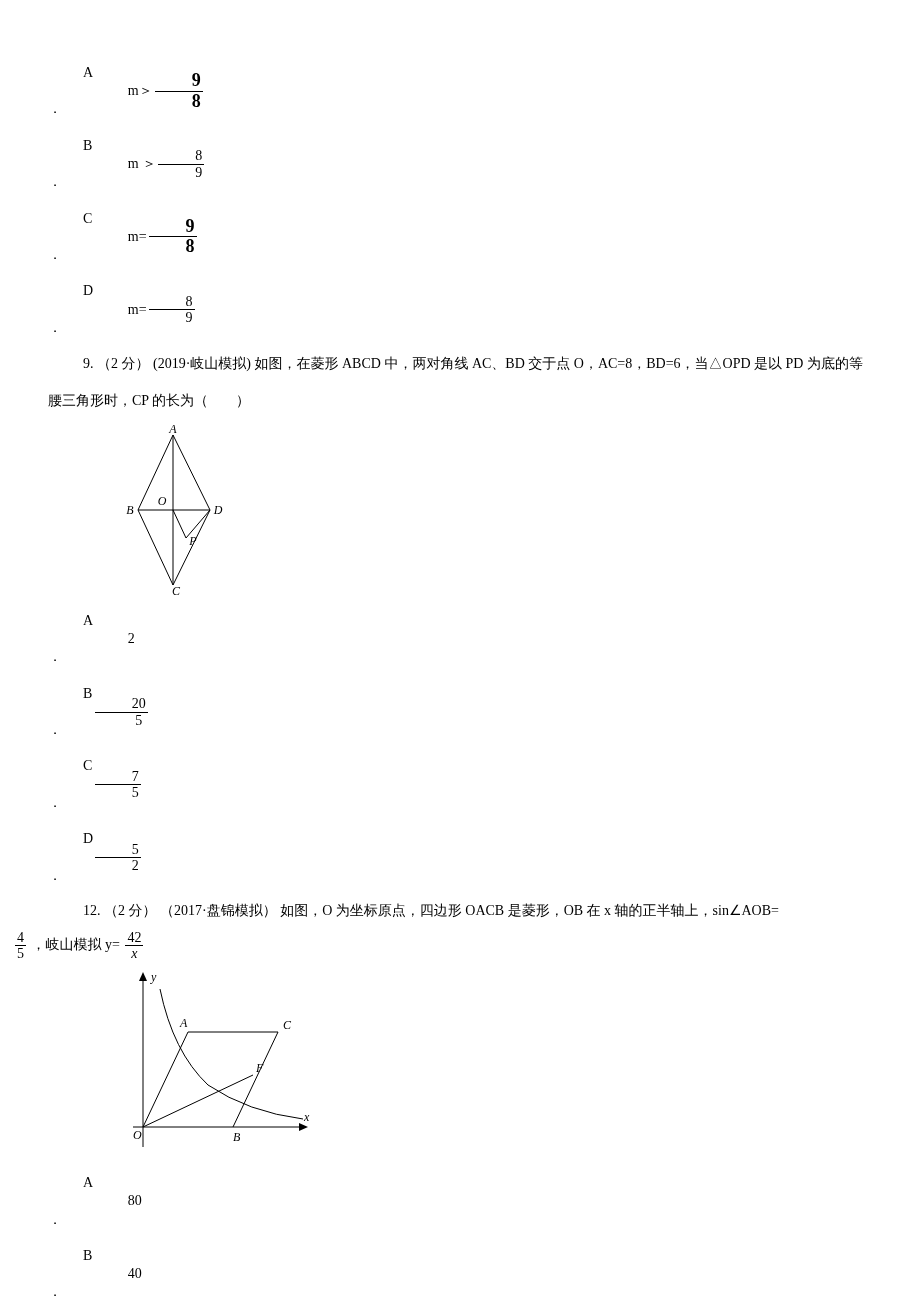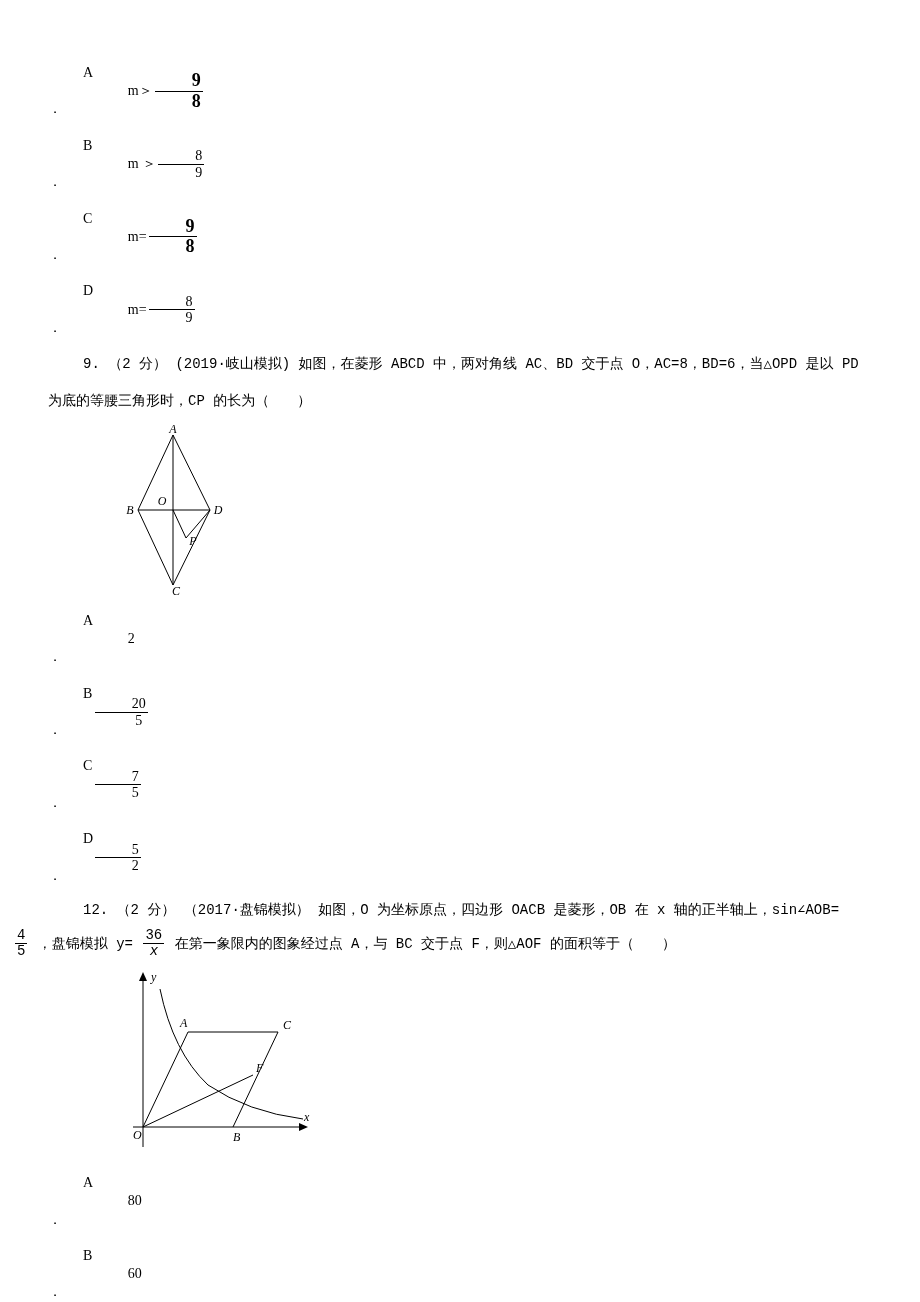--- a/index.html
+++ b/index.html
@@ -11,21 +11,20 @@
     color: #000;
     width: 920px;
   }
   .page {
     padding: 55px 48px 20px 48px;
     box-sizing: border-box;
   }
   .line {
     line-height: 2.6;
     text-indent: 2.5em;
-    font-family: Liberation Mono, monospace;
   }
   .line.no-indent {
     text-indent: 0;
   }
   .opt-line {
     line-height: 2.6;
     text-indent: 2.5em;
     display: flex;
     align-items: center;
   }
@@ -134,26 +133,25 @@
   </div>
 
   <div class="line no-indent" style="text-indent:2.5em; line-height:2.4;">
     <span>12.  （2 分） （2017·盘锦模拟） 如图，O 为坐标原点，四边形 OACB 是菱形，OB 在 x 轴的正半轴上，sin∠AOB=</span>
     <br>
     <span style="display:inline-block; text-indent:0; margin-left:-2.5em;">
       <span class="frac">
         <span class="num">4</span>
         <span class="den">5</span>
       </span>
-      <span>，盘锦模拟 y= </span>
+      <span>，岐山模拟 y= </span>
       <span class="frac">
-        <span class="num">36</span>
+        <span class="num">42</span>
         <span class="den" style="font-style:italic;">x</span>
       </span>
-      <span> 在第一象限内的图象经过点 A，与 BC 交于点 F，则△AOF 的面积等于（　　）</span>
     </span>
   </div>
 
   <div class="svg-wrap">
     <svg width="200" height="190" viewBox="0 0 200 190">
 
       <line x1="25" y1="180" x2="25" y2="10" stroke="#000"></line>
       <polygon points="25,5 21,14 29,14" fill="#000"></polygon>
       <line x1="15" y1="160" x2="185" y2="160" stroke="#000"></line>
       <polygon points="190,160 181,156 181,164" fill="#000"></polygon>
@@ -173,16 +171,16 @@
       <text x="138" y="105" font-size="12" font-style="italic">F</text>
     </svg>
   </div>
 
   <div class="opt-line">
     <span class="label">A ．</span>
     <span>80</span>
   </div>
   <div class="opt-line">
     <span class="label">B ．</span>
-    <span>60</span>
+    <span>40</span>
   </div>
 
 </div>
 
 </body></html>

